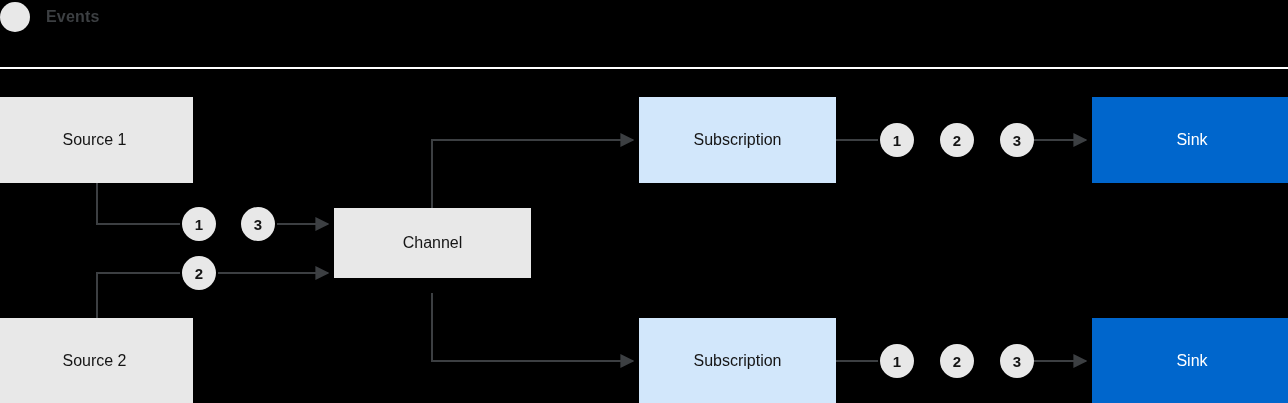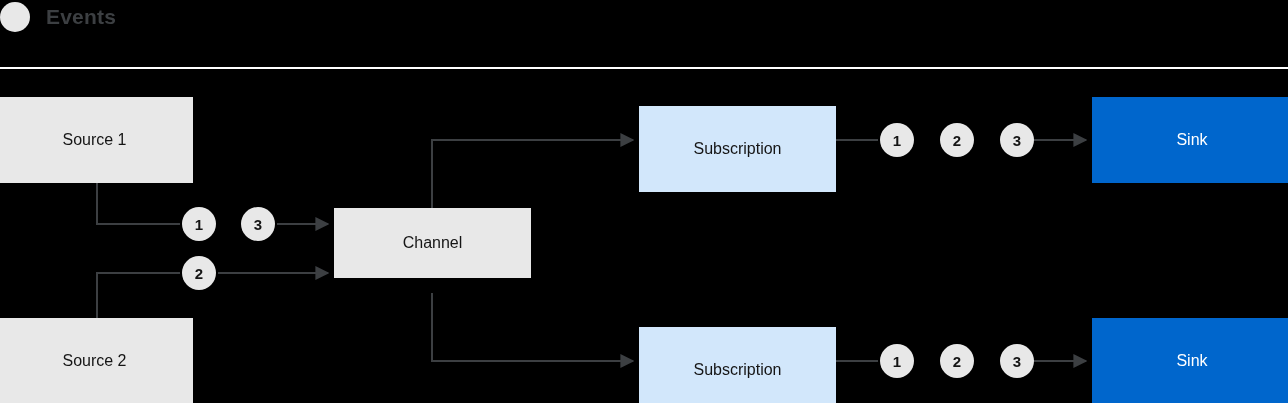--- a/index.html
+++ b/index.html
@@ -28,21 +28,21 @@
   .legend-dot {
     width: 30px;
     height: 30px;
     border-radius: 50%;
     background: #e8e8e8;
     margin-left: 0px;
     flex: 0 0 auto;
   }
   .legend-label {
     margin-left: 16px;
-    font-size: 21px;
+    font-size: 16px;
     font-weight: bold;
     color: #3c3f42;
     letter-spacing: 0.2px;
   }
 
   
   .divider {
     position: absolute;
     left: 0;
     top: 67px;
@@ -60,21 +60,20 @@
     font-size: 16px;
     box-sizing: border-box;
   }
   .box-grey {
     background: #e8e8e8;
     color: #151515;
   }
   .box-lightblue {
     background: #d2e7fb;
     color: #151515;
-    margin-top: 9px;
   }
   .box-blue {
     background: #0066cc;
     color: #ffffff;
   }
 
   .src1 { left: -4px; top: 97px; width: 197px; height: 86px; }
   .src2 { left: -4px; top: 318px; width: 197px; height: 86px; }
   .channel { left: 334px; top: 208px; width: 197px; height: 70px; }
   .sub1 { left: 639px; top: 97px; width: 197px; height: 86px; }

